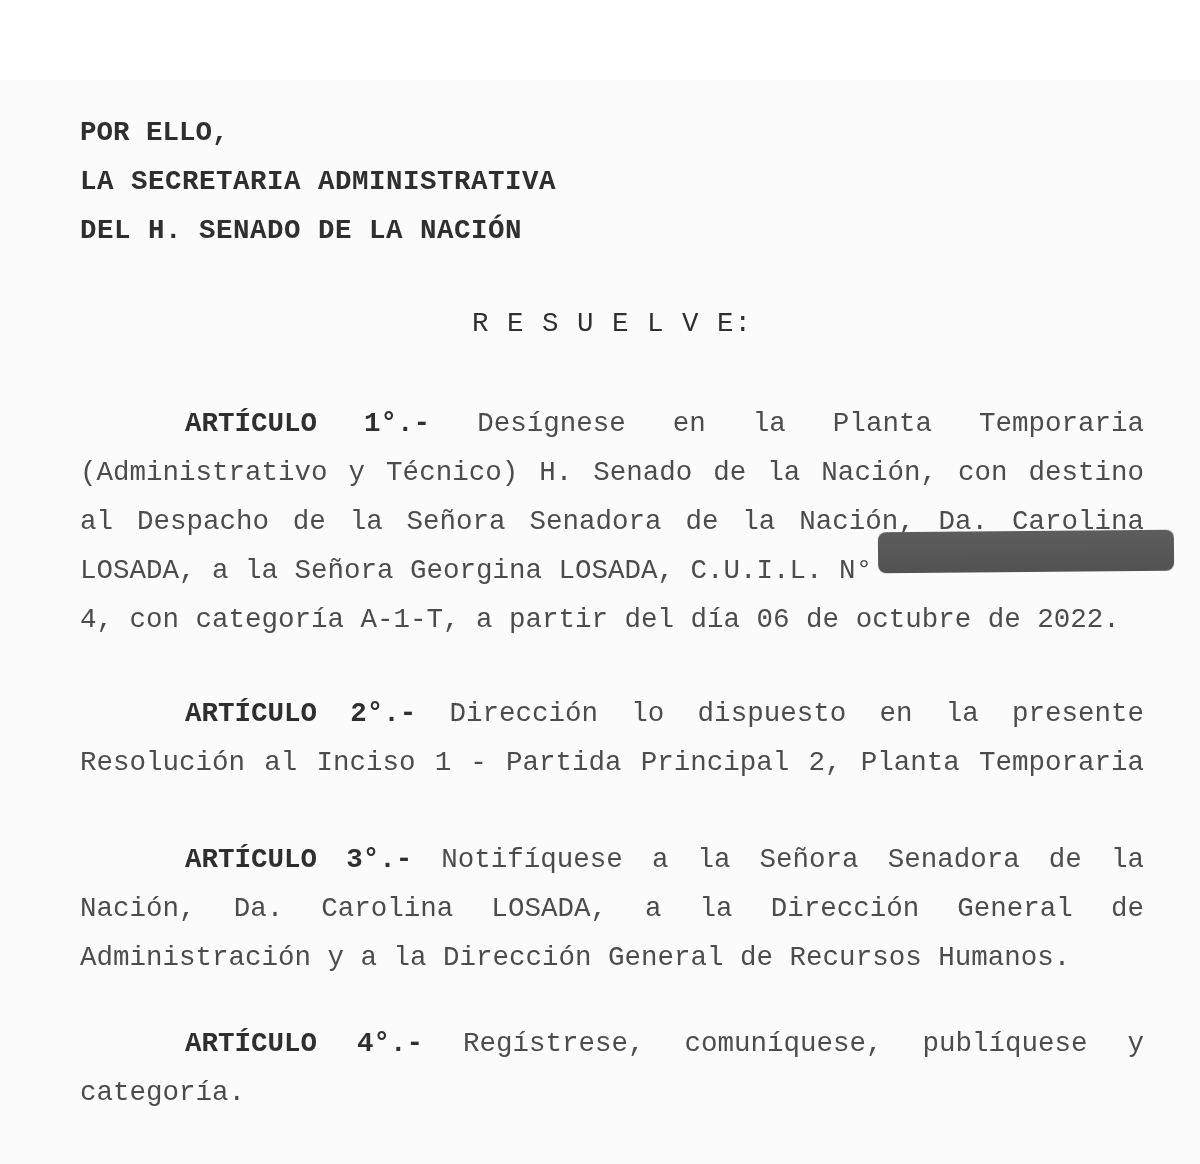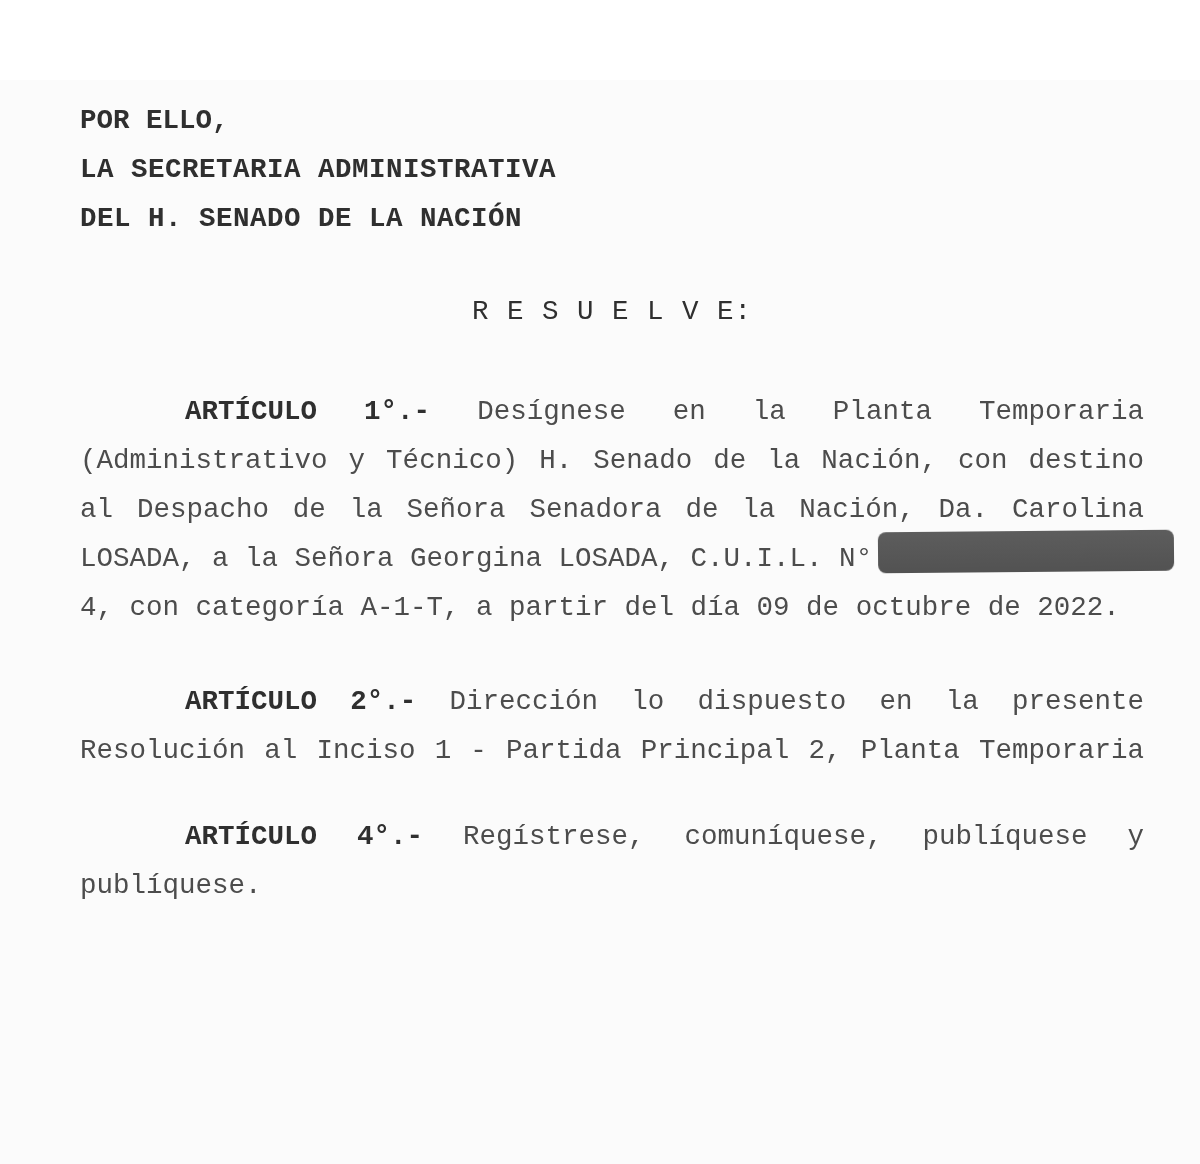--- a/index.html
+++ b/index.html
@@ -14,21 +14,21 @@
     background: linear-gradient(180deg, #ffffff 0 80px, #fbfbfb 80px 100%);
     overflow: hidden;
     font-family: "Liberation Mono", "DejaVu Sans Mono", monospace;
     font-size: 27.5px;
     line-height: 49px;
     color: #4c4c4c;
   }
   .doc {
     position: absolute;
     left: 80px;
-    top: 0;
+    top: 12px;
     width: 1064px;
   }
   .intro {
     margin-top: 96px;
     font-weight: bold;
     color: #2f2f2f;
     white-space: nowrap;
   }
   .authority {
     margin-top: 0;
@@ -83,30 +83,35 @@
       <div class="line">DEL H. SENADO DE LA NACIÓN</div>
     </div>
 
     <div class="resolve">R E S U E L V E:</div>
 
     <div class="article a1">
       <div class="line j first"><span class="art-label">ARTÍCULO 1°.-</span> <span>Desígnese en la Planta Temporaria</span></div>
       <div class="line j">(Administrativo y Técnico) H. Senado de la Nación, con destino</div>
       <div class="line j">al Despacho de la Señora Senadora de la Nación, Da. Carolina</div>
       <div class="line nw">LOSADA, a la Señora Georgina LOSADA, C.U.I.L. N°</div>
-      <div class="line nw">4, con categoría A-1-T, a partir del día 09 de octubre de 2022.</div>
+      <div class="line nw">4, con categoría A-1-T, a partir del día 06 de octubre de 2022.</div>
     </div>
 
     <div class="article a2">
       <div class="line j first"><span class="art-label">ARTÍCULO 2°.-</span> <span>Dirección lo dispuesto en la presente</span></div>
       <div class="line j">Resolución al Inciso 1 - Partida Principal 2, Planta Temporaria</div>
     </div>
 
+    <div class="article a3">
+      <div class="line j first"><span class="art-label">ARTÍCULO 3°.-</span> <span>Notifíquese a la Señora Senadora de la</span></div>
+      <div class="line j">Nación, Da. Carolina LOSADA, a la Dirección General de</div>
+      <div class="line nw">Administración y a la Dirección General de Recursos Humanos.</div>
+    </div>
 
     <div class="article a4">
       <div class="line j first"><span class="art-label">ARTÍCULO 4°.-</span> <span>Regístrese, comuníquese, publíquese y</span></div>
-      <div class="line nw">publíquese.</div>
+      <div class="line nw">categoría.</div>
     </div>
 
   </div>
 
   <div class="redaction" style="background: linear-gradient(rgb(93, 93, 93), rgb(82, 82, 82));"></div>
 </div>
 
 </body></html>

